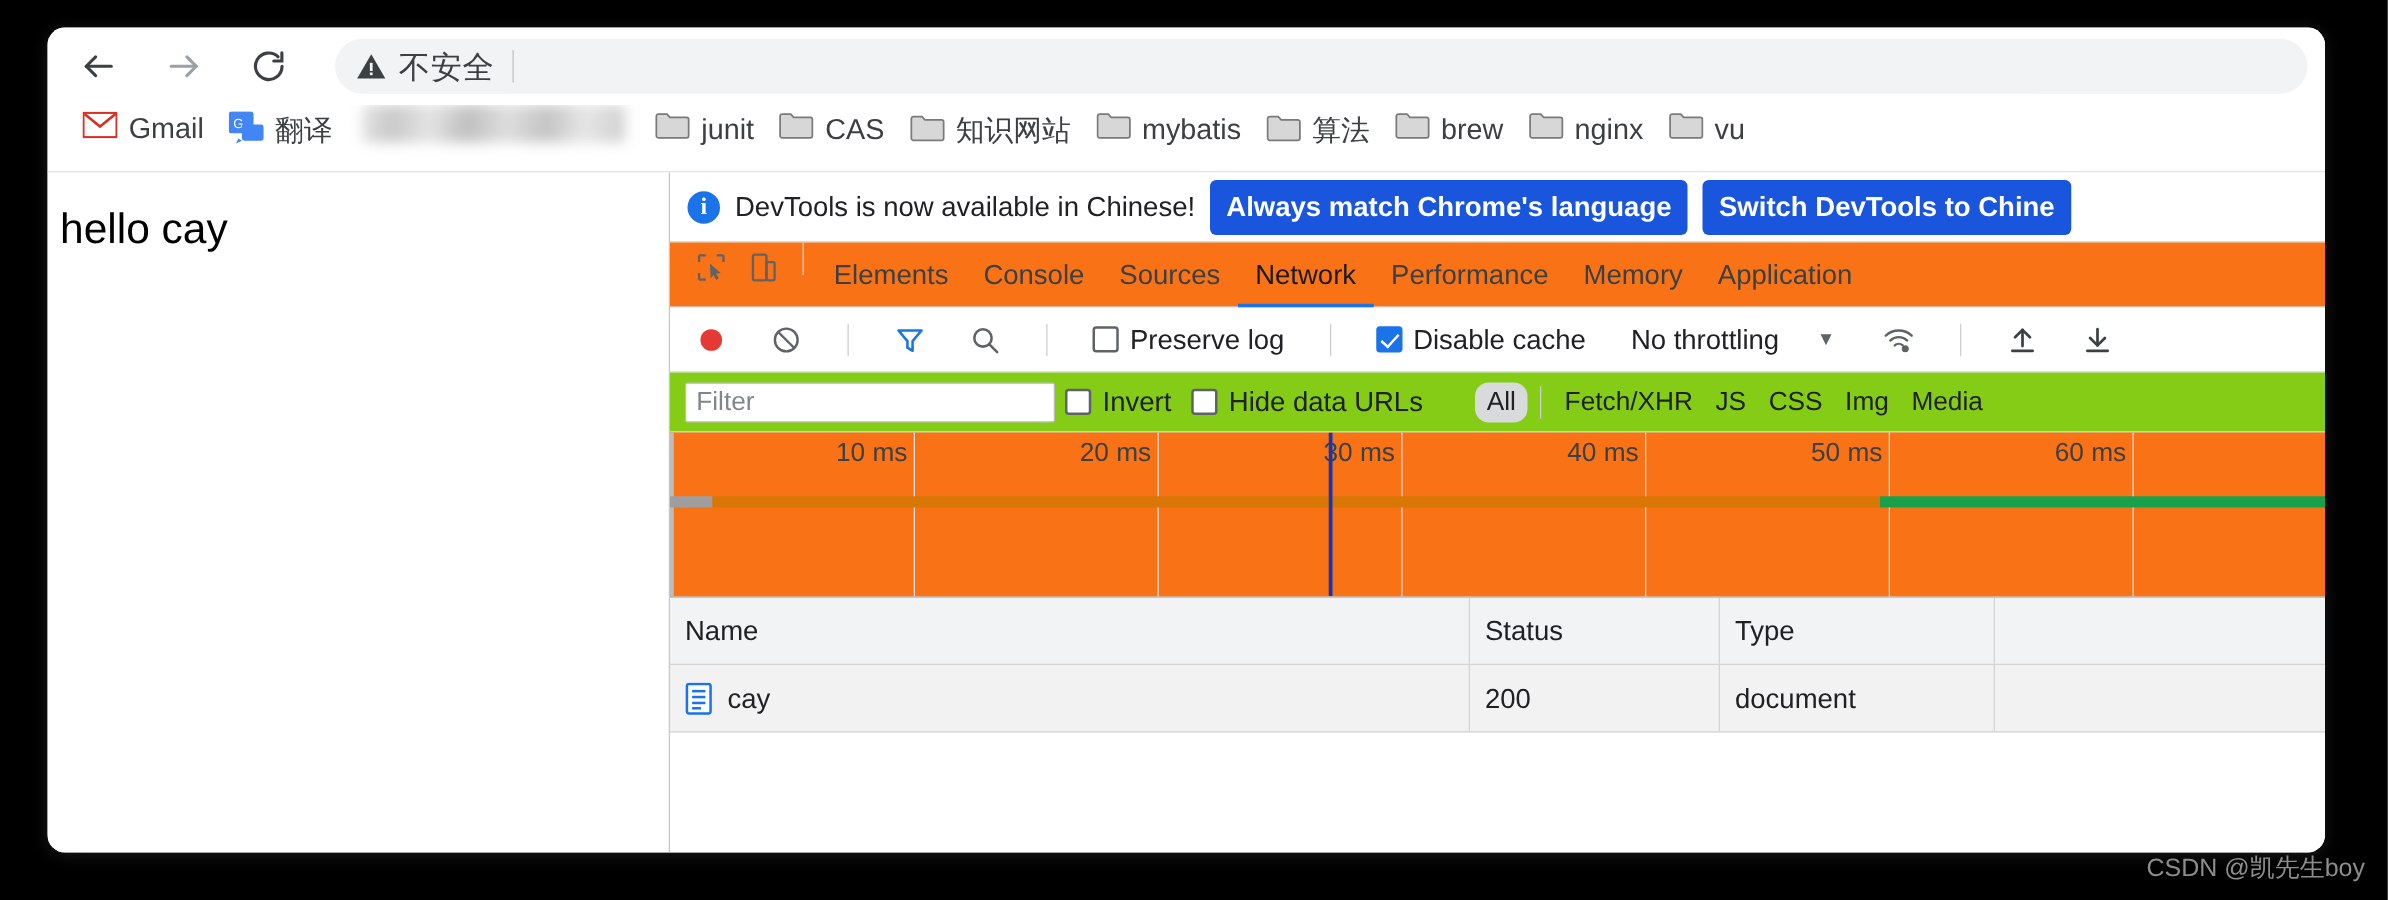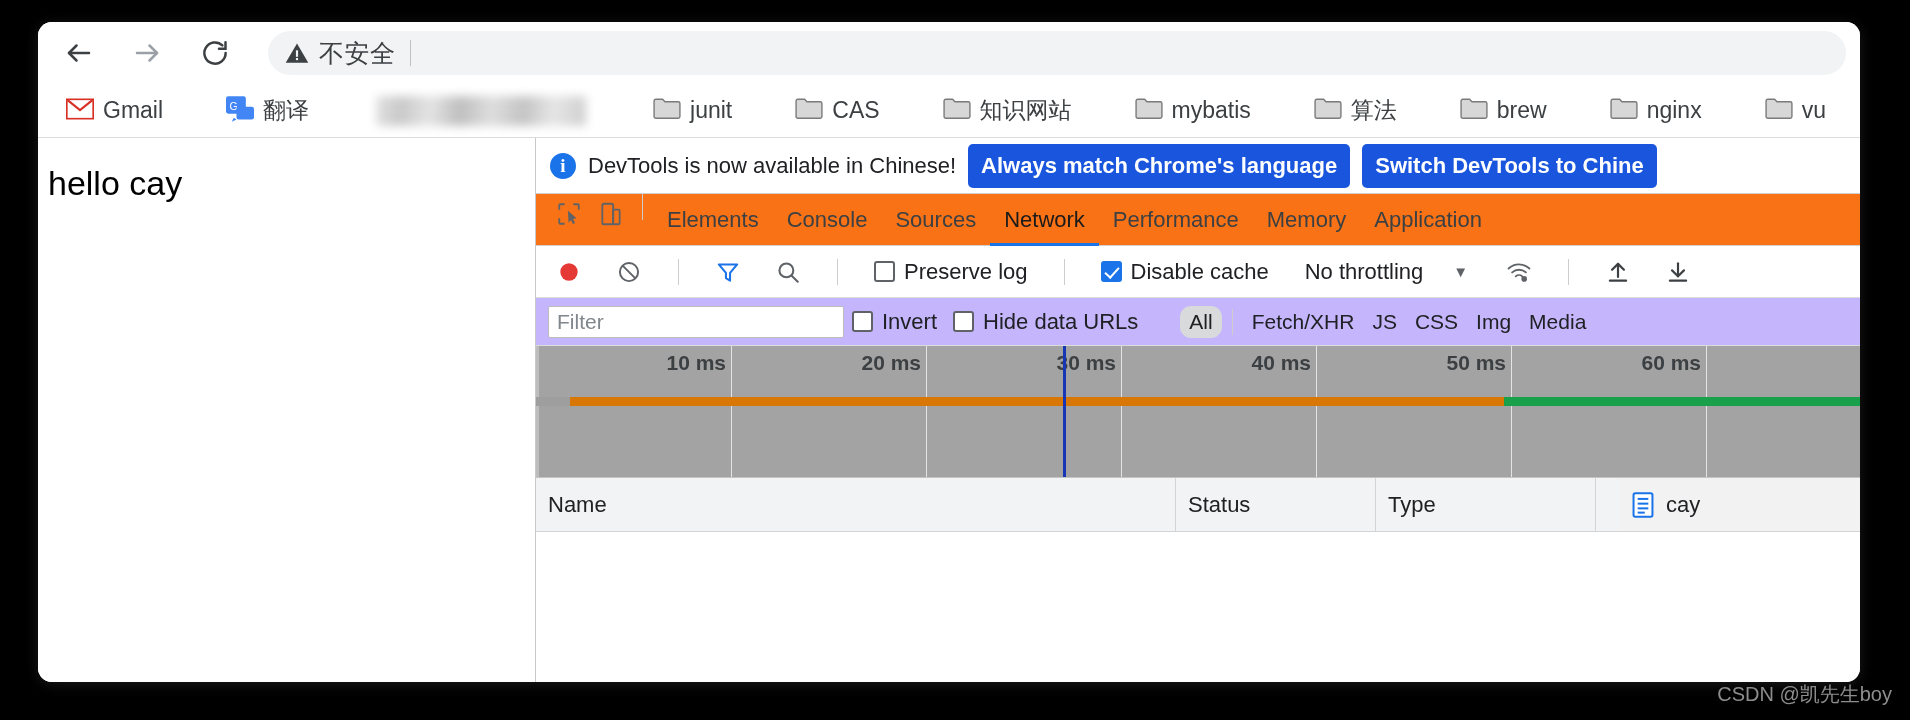--- a/index.html
+++ b/index.html
@@ -76,27 +76,26 @@
     background: linear-gradient(100deg,#d8d8d8 0%,#c9c9c9 18%,#dedede 33%,#bdbdbd 52%,#d5d5d5 70%,#c6c6c6 86%,#dcdcdc 100%);
     filter: blur(4px);
     vertical-align: middle;
   }
   .url-tail { margin-left: 2px; }
 
   
   .bookmarks-bar {
     height: 54px;
     display: flex;
-    align-items: center;
+    align-items: flex-start;
     padding: 0 0 0 18px;
     border-bottom: 1px solid #dadce0;
     background: #fff;
     overflow: hidden;
     white-space: nowrap;
-    gap: 43px;
   }
   .bm {
     display: flex; align-items: center;
     gap: 9px;
     padding: 5px 10px;
     border-radius: 5px;
     flex: 0 0 auto;
   }
   .bm-label {
     font-size: 23px;
@@ -249,21 +248,21 @@
   .throttle { font-size: 22px; color: #202124; padding: 0 6px 0 10px; flex:0 0 auto;}
   .caret { font-size: 15px; color: #5f6368; padding: 0 12px 0 6px; flex:0 0 auto;}
 
   
   .dt-filter {
     height: 48px;
     flex: 0 0 48px;
     display: flex;
     align-items: center;
     padding-left: 12px;
-    background: #c4b5fd;
+    background: #84cc16;
     border-bottom: 1px solid #dcdcdc;
     white-space: nowrap;
   }
   .filter-input {
     width: 296px;
     height: 32px;
     border: 1px solid #bdbdbd;
     border-radius: 2px;
     font-size: 21px;
     color: #80868b;
@@ -278,24 +277,23 @@
     padding: 4px 9px;
     border-radius: 11px;
     flex: 0 0 auto;
   }
   .ftype.sel { background: #d9dadc; margin-left: 34px; }
 
   
   .dt-overview {
     flex: 0 0 132px;
     position: relative;
-    background: #a3a3a3;
+    background: #f97316;
     border-bottom: 1px solid #c4c4c4;
     overflow: hidden;
-    font-weight: bold;
   }
   .tick {
     position: absolute;
     top: 0;
     height: 132px;
     border-left: 1px solid #e4e4e4;
   }
   .tick-label {
     position: absolute;
     top: 5px;
@@ -318,21 +316,21 @@
   }
   .bar-track {
     position: absolute;
     left: 0; right: 0;
     height: 9px;
     display: flex;
   }
   .bar-seg { height: 100%; }
 
   
-  .dt-table { flex: 1 1 auto; display: flex; flex-direction: row; min-height: 0; }
+  .dt-table { flex: 1 1 auto; display: flex; flex-direction: column; min-height: 0; }
   .tr {
     display: flex;
     height: 54px;
     align-items: center;
     border-bottom: 1px solid #d4d4d4;
     white-space: nowrap;
   }
   .tr.head { background: #f1f3f4; }
   .tr.row  { background: #f2f2f2; }
   .th, .td {

